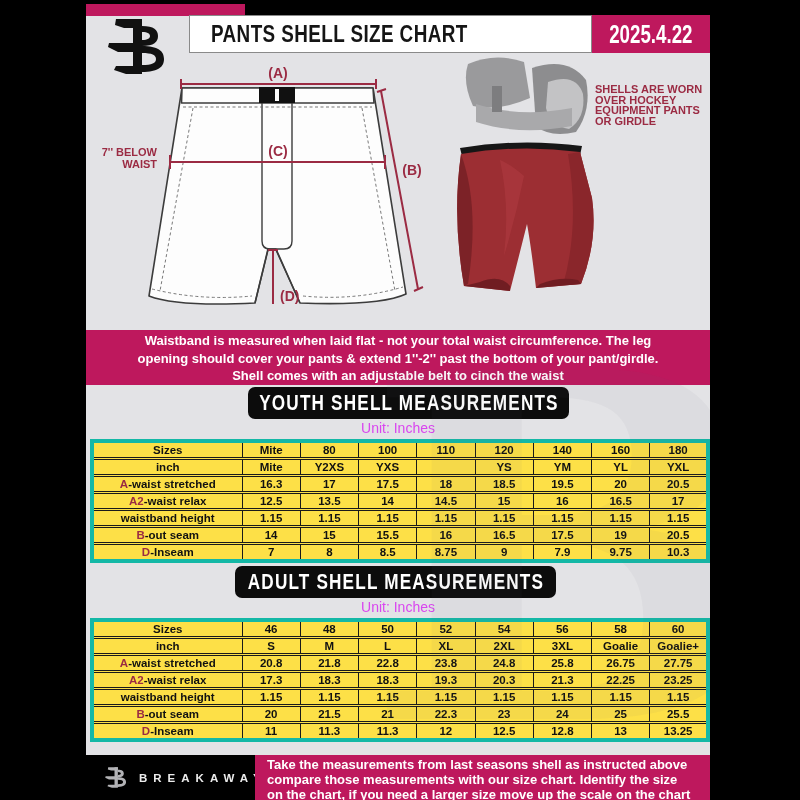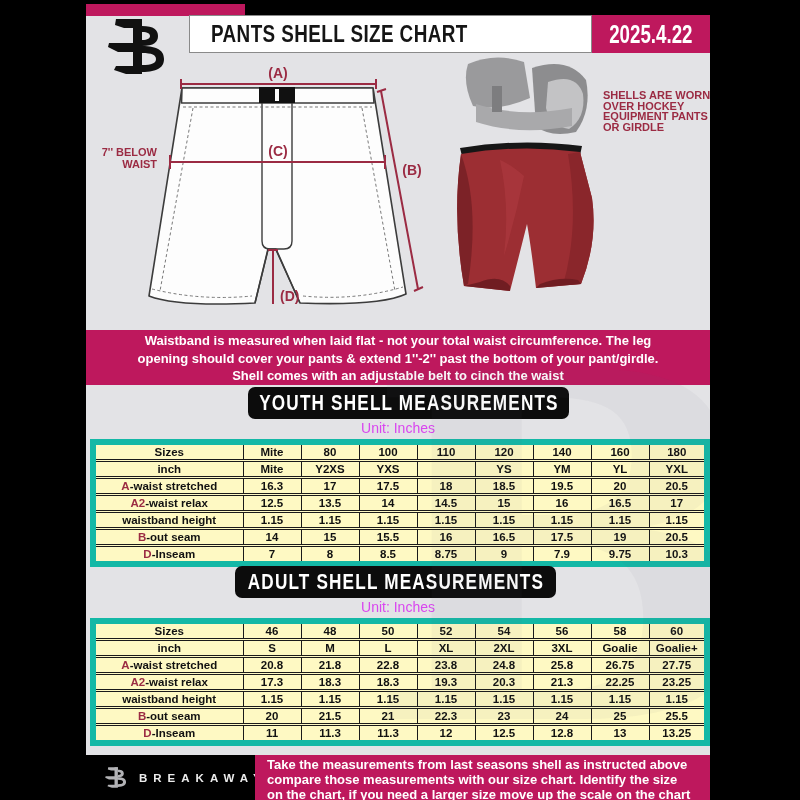--- a/index.html
+++ b/index.html
@@ -29,22 +29,22 @@
   }
   #date-box .t {
     color:#fff; font-size:26px; font-weight:bold; transform:scaleX(0.72); white-space:nowrap;
   }
   #logo-header { left:102px; top:16px; z-index:3; }
 
   
   #diagram { left:100px; top:58px; z-index:2; }
   #pants-photo { left:440px; top:56px; z-index:2; }
   #photo-caption {
-    left:595px; top:90px; width:118px; z-index:2;
-    font-size:11px; line-height:10.7px; font-weight:bold; color:#9b2b43;margin-left:8px;
+    left:595px; top:84px; width:118px; z-index:2;
+    font-size:11px; line-height:10.7px; font-weight:bold; color:#9b2b43;
   }
 
   
   #info-banner {
     left:86px; top:330px; width:624px; height:55px; color:#fff; text-align:center;
     font-size:13px; line-height:17.6px; font-weight:600; padding-top:2px; z-index:2;
   }
 
   
   .section-banner {
@@ -55,21 +55,21 @@
     color:#fff; font-size:22px; font-weight:bold; letter-spacing:1.5px;
     transform:scaleX(0.78); white-space:nowrap;
   }
   .unit-label {
     left:86px; width:624px; text-align:center; font-size:14px; color:#d946ef; z-index:3;
   }
 
   
   .size-table {
     border-collapse:collapse; width:620px; table-layout:fixed; z-index:3;
-    background:#fef9c3; border:6px solid #14b8a6;
+    background:#fde047; border:4px solid #14b8a6;
   }
   .size-table td {
     border-left:1.5px solid #1a1a1a; border-top:3px double #1a1a1a;
     height:14px; line-height:14px; text-align:center; font-size:11.5px; font-weight:bold;
     color:#111; overflow:hidden; white-space:nowrap;
   }
   .size-table tr:first-child td { border-top:none; }
   .size-table td:first-child { border-left:none; }
   .size-table td .pre { color:#9b2b43; }
 

